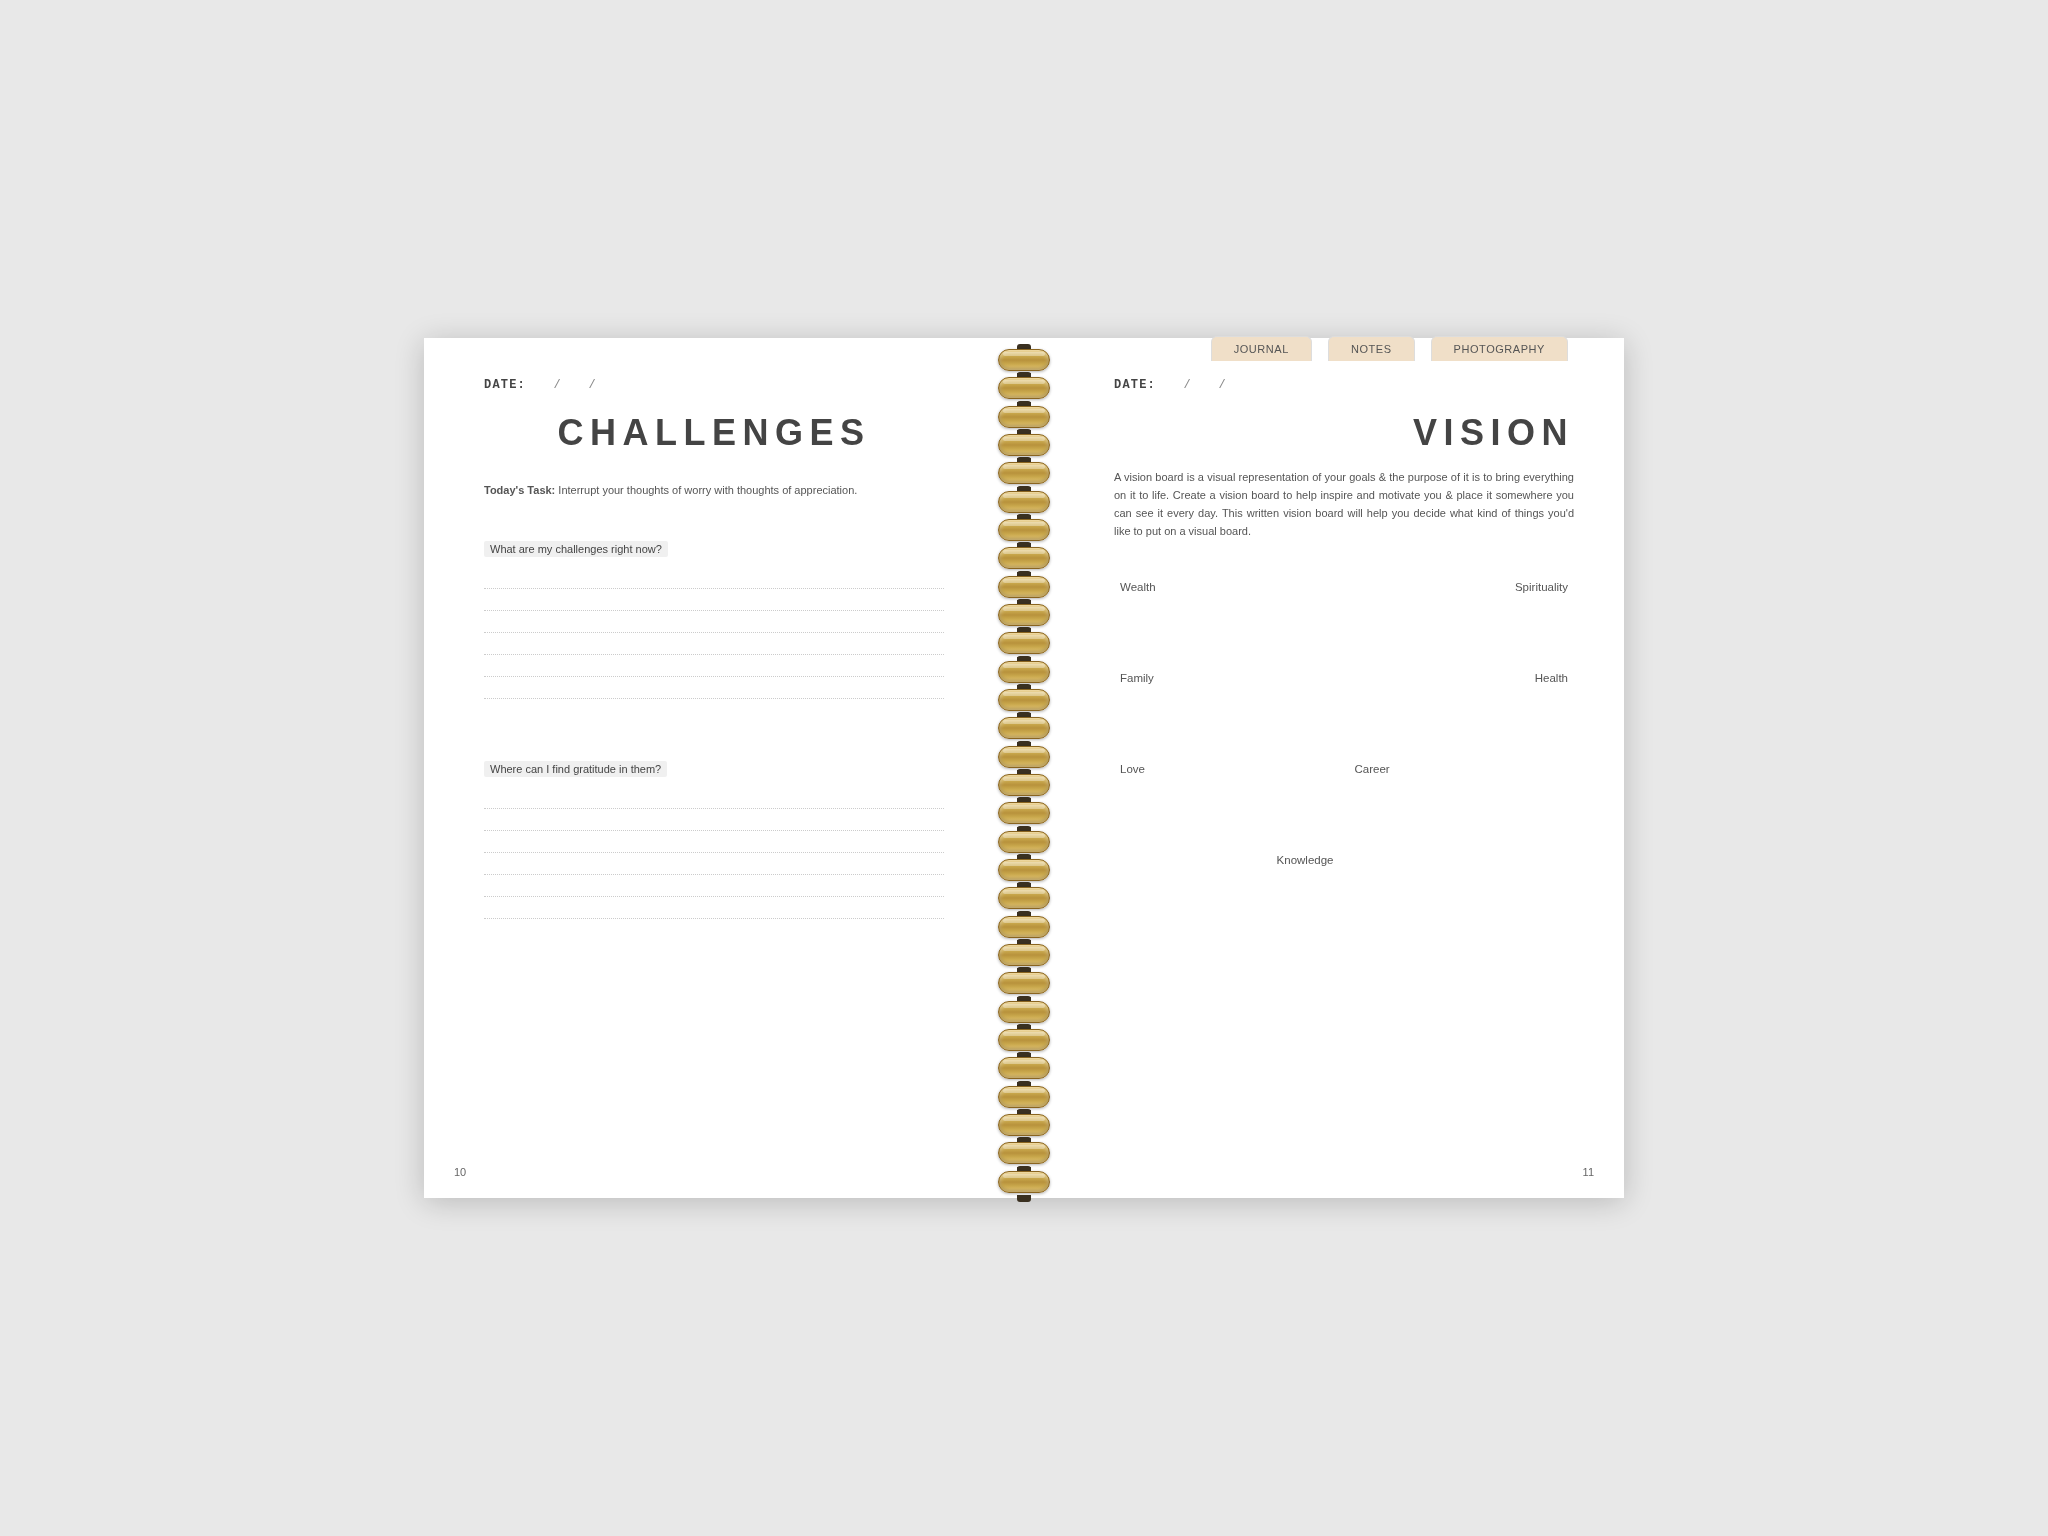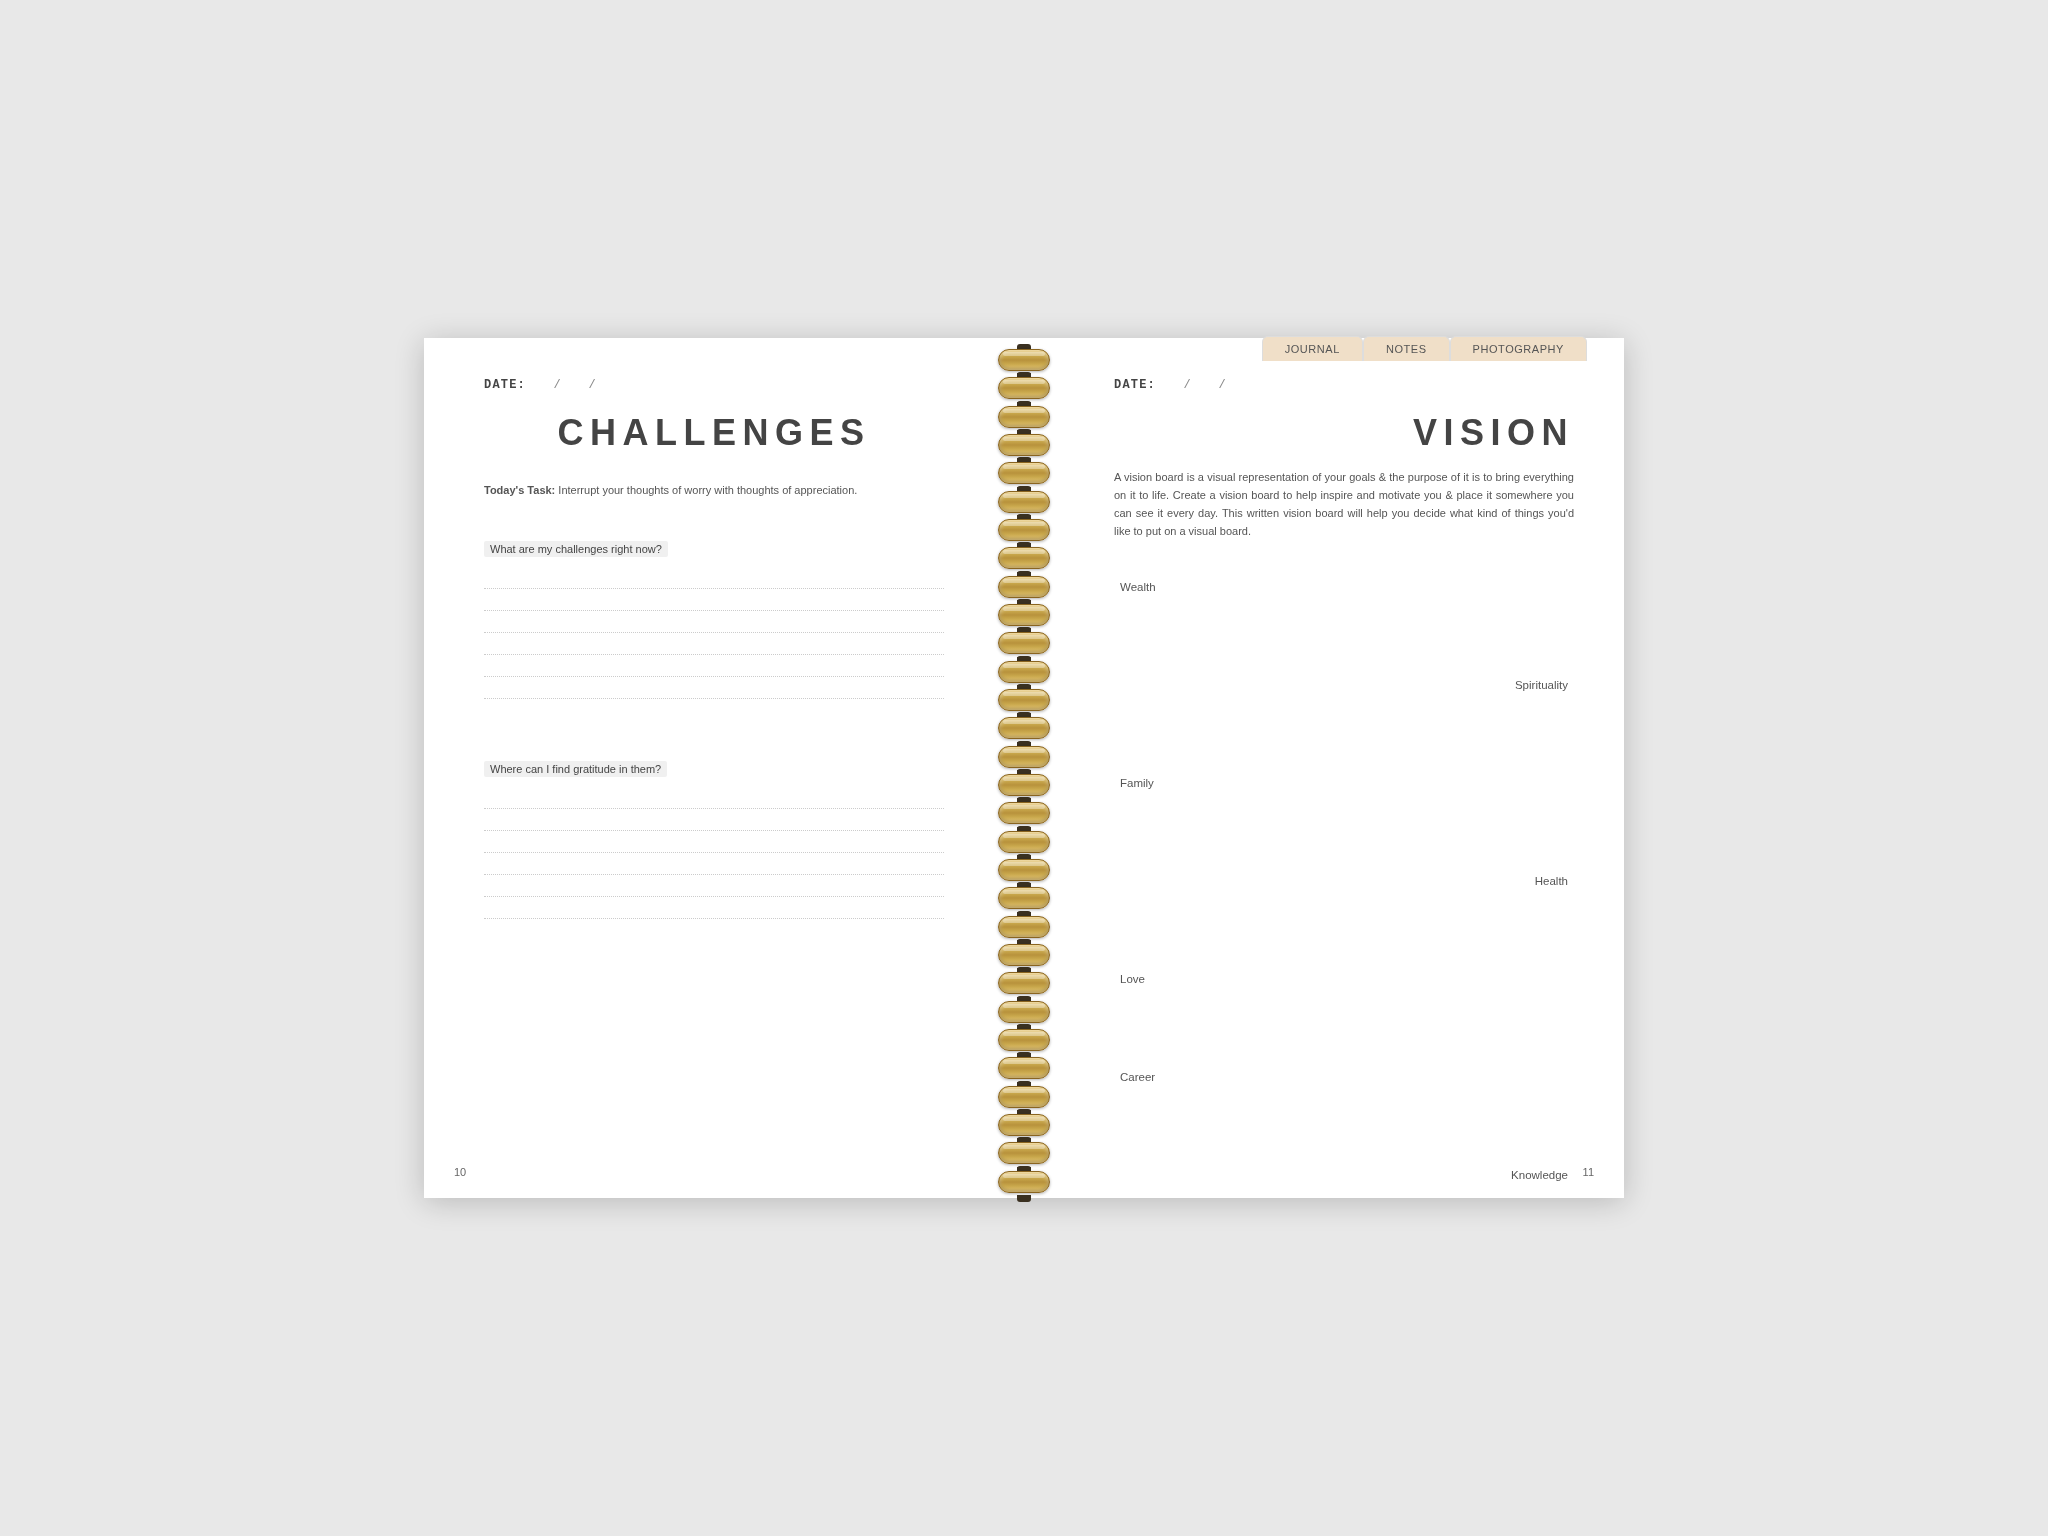--- a/index.html
+++ b/index.html
@@ -92,23 +92,23 @@
       position: absolute;
       bottom: -5px;
       left: 50%;
       transform: translateX(-50%);
     }
 
     
     .tabs-row {
       position: absolute;
       top: -2px;
-      right: 37px;
+      right: 56px;
       display: flex;
-      gap: 0;
+      gap: 16px;
     }
     .tab {
       padding: 6px 22px;
       font-size: 11px;
       letter-spacing: 0.05em;
       color: #555;
       background: #f0dfc8;
       border-radius: 6px 6px 0 0;
       font-family: Arial, sans-serif;
       cursor: pointer;
@@ -438,21 +438,21 @@
       <span class="date-label">DATE:</span>
       <span class="date-slash">&nbsp;&nbsp;&nbsp;/</span>
       <span class="date-slash">&nbsp;&nbsp;&nbsp;/</span>
       <span class="date-slash">&nbsp;&nbsp;&nbsp;</span>
     </div>
 
     <div class="page-title-right">VISION</div>
 
     <div class="vision-desc">A vision board is a visual representation of your goals &amp; the purpose of it is to bring everything on it to life. Create a vision board to help inspire and motivate you &amp; place it somewhere you can see it every day. This written vision board will help you decide what kind of things you'd like to put on a visual board.</div>
 
-    <div style="display:grid; grid-template-columns:1fr; gap:16px;">
+    <div style="display:grid; grid-template-columns:1fr 1fr; gap:9px;">
 
       <div class="vision-category">
         <div class="category-label">Wealth</div>
       </div>
       <div class="vision-category" style="text-align:right;">
         <div class="category-label">Spirituality</div>
       </div>
 
       <div class="vision-category">
         <div class="category-label">Family</div>

